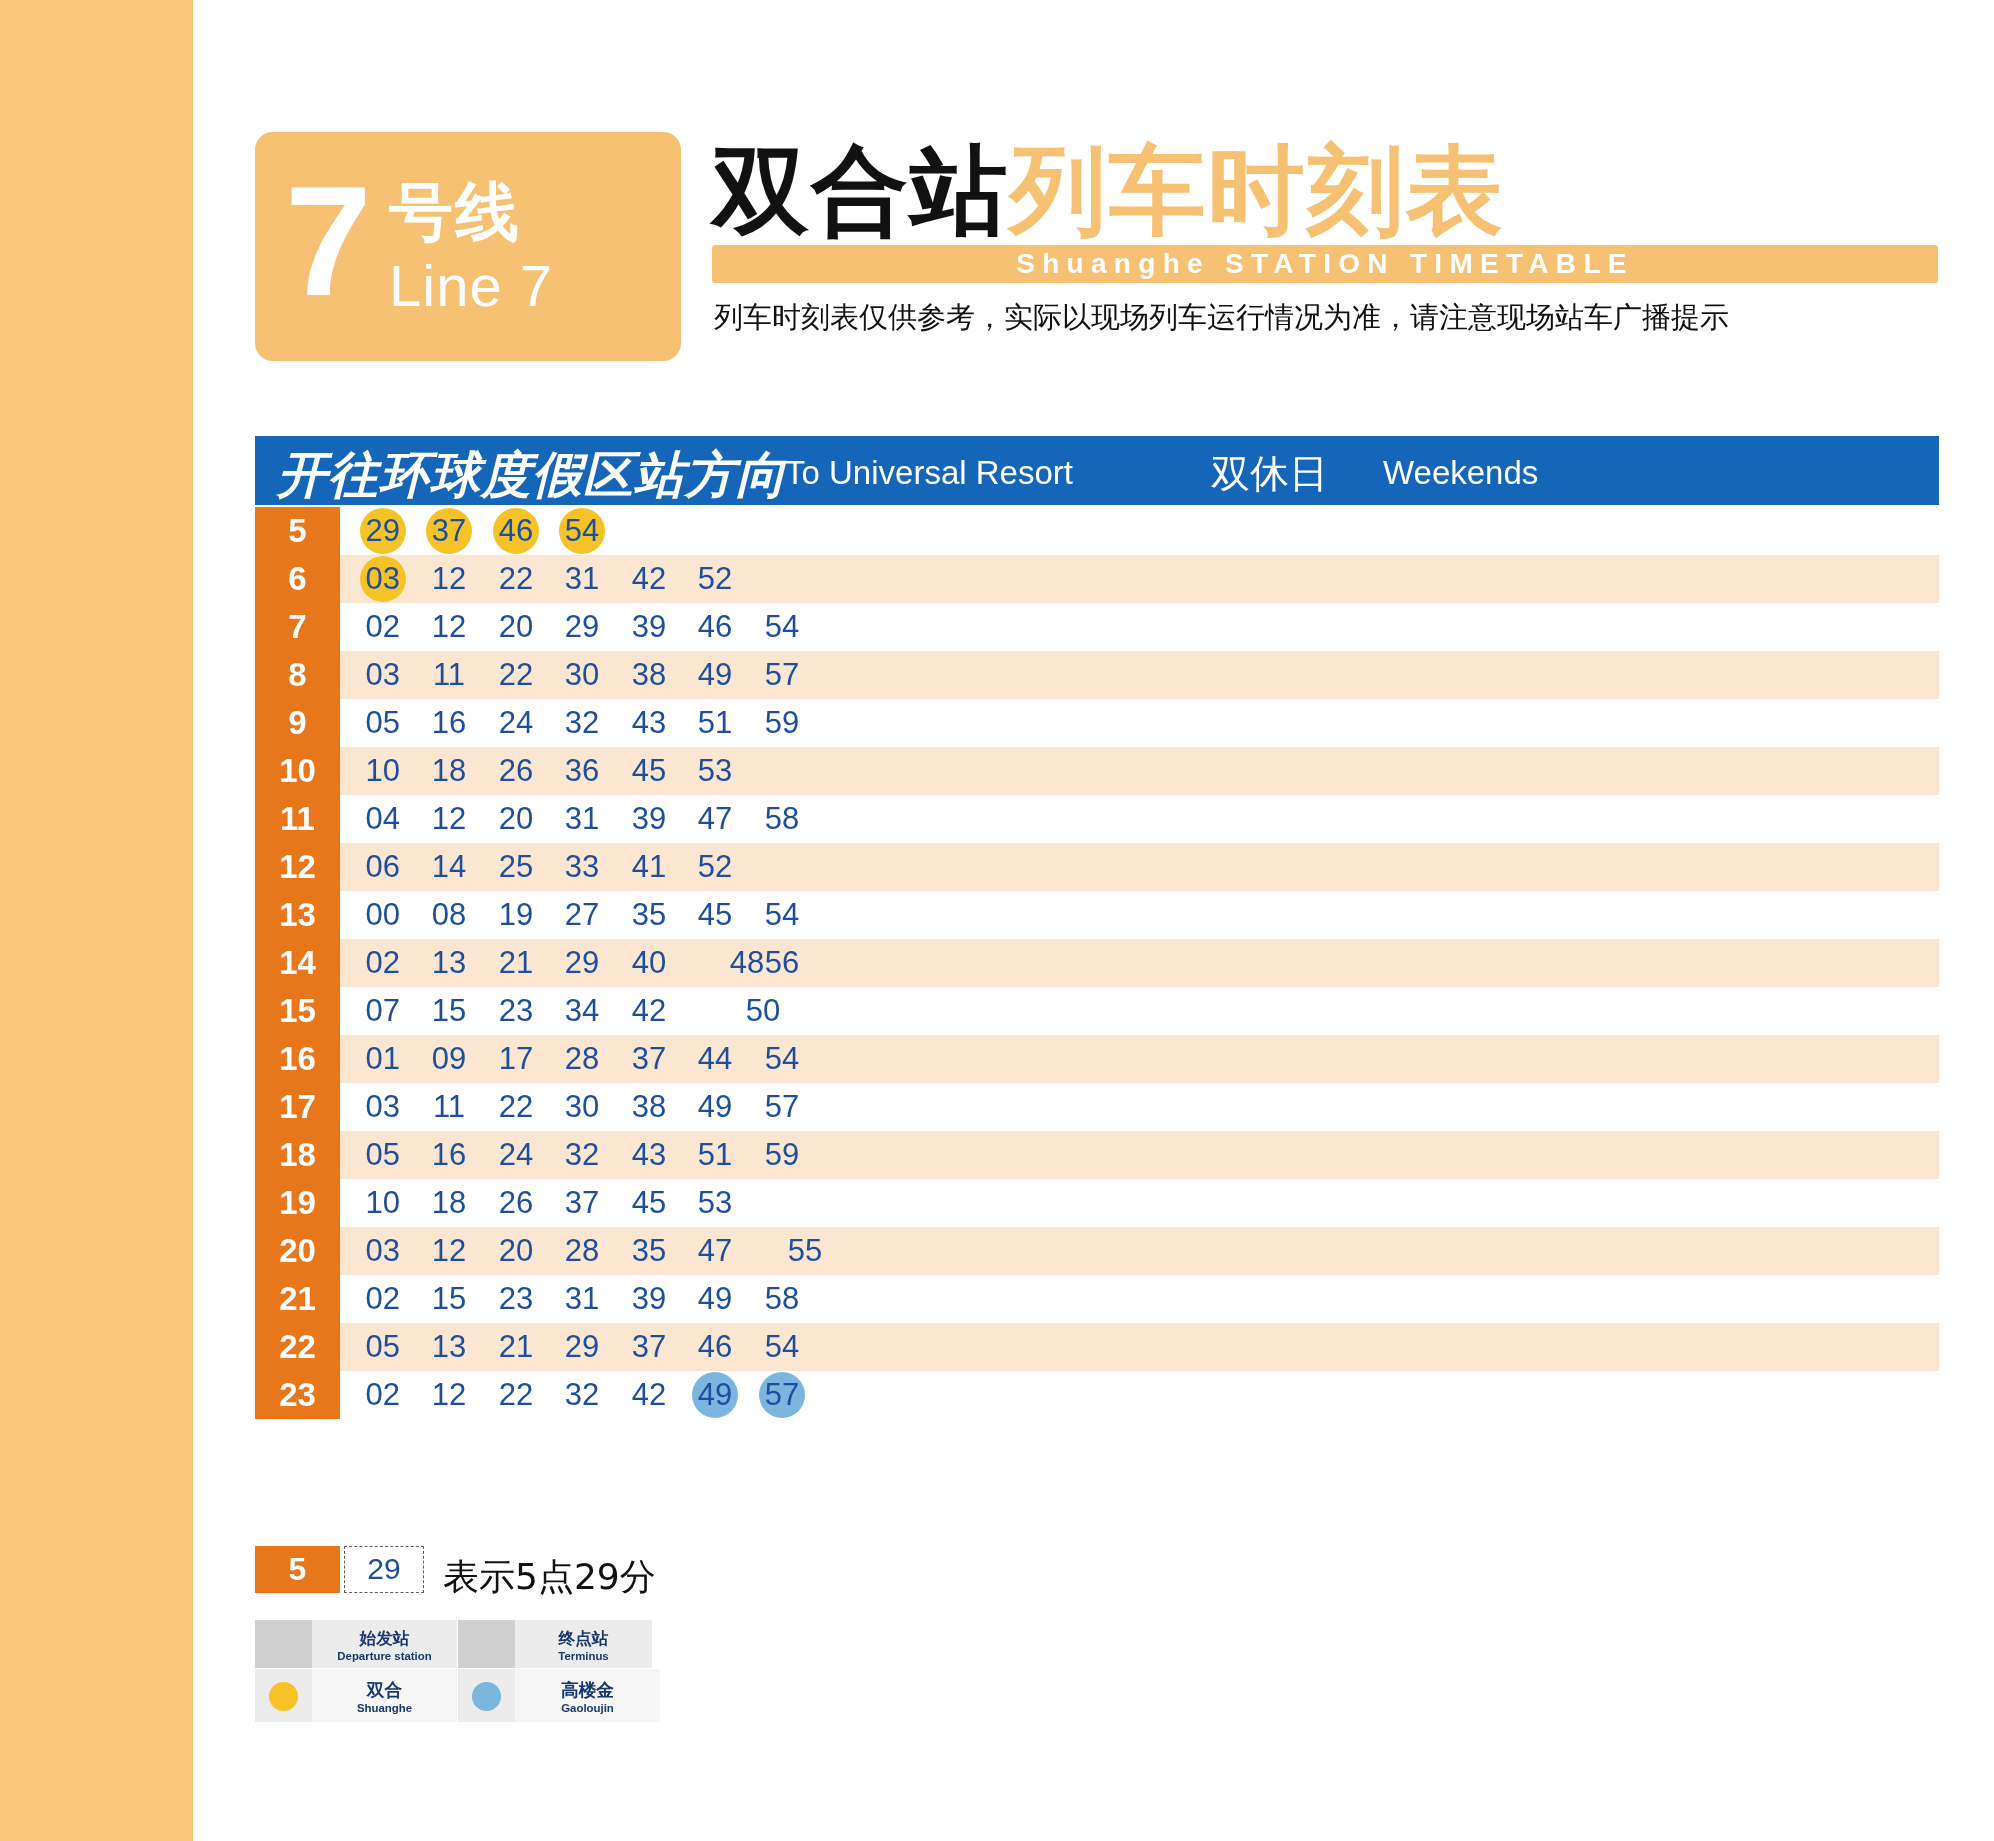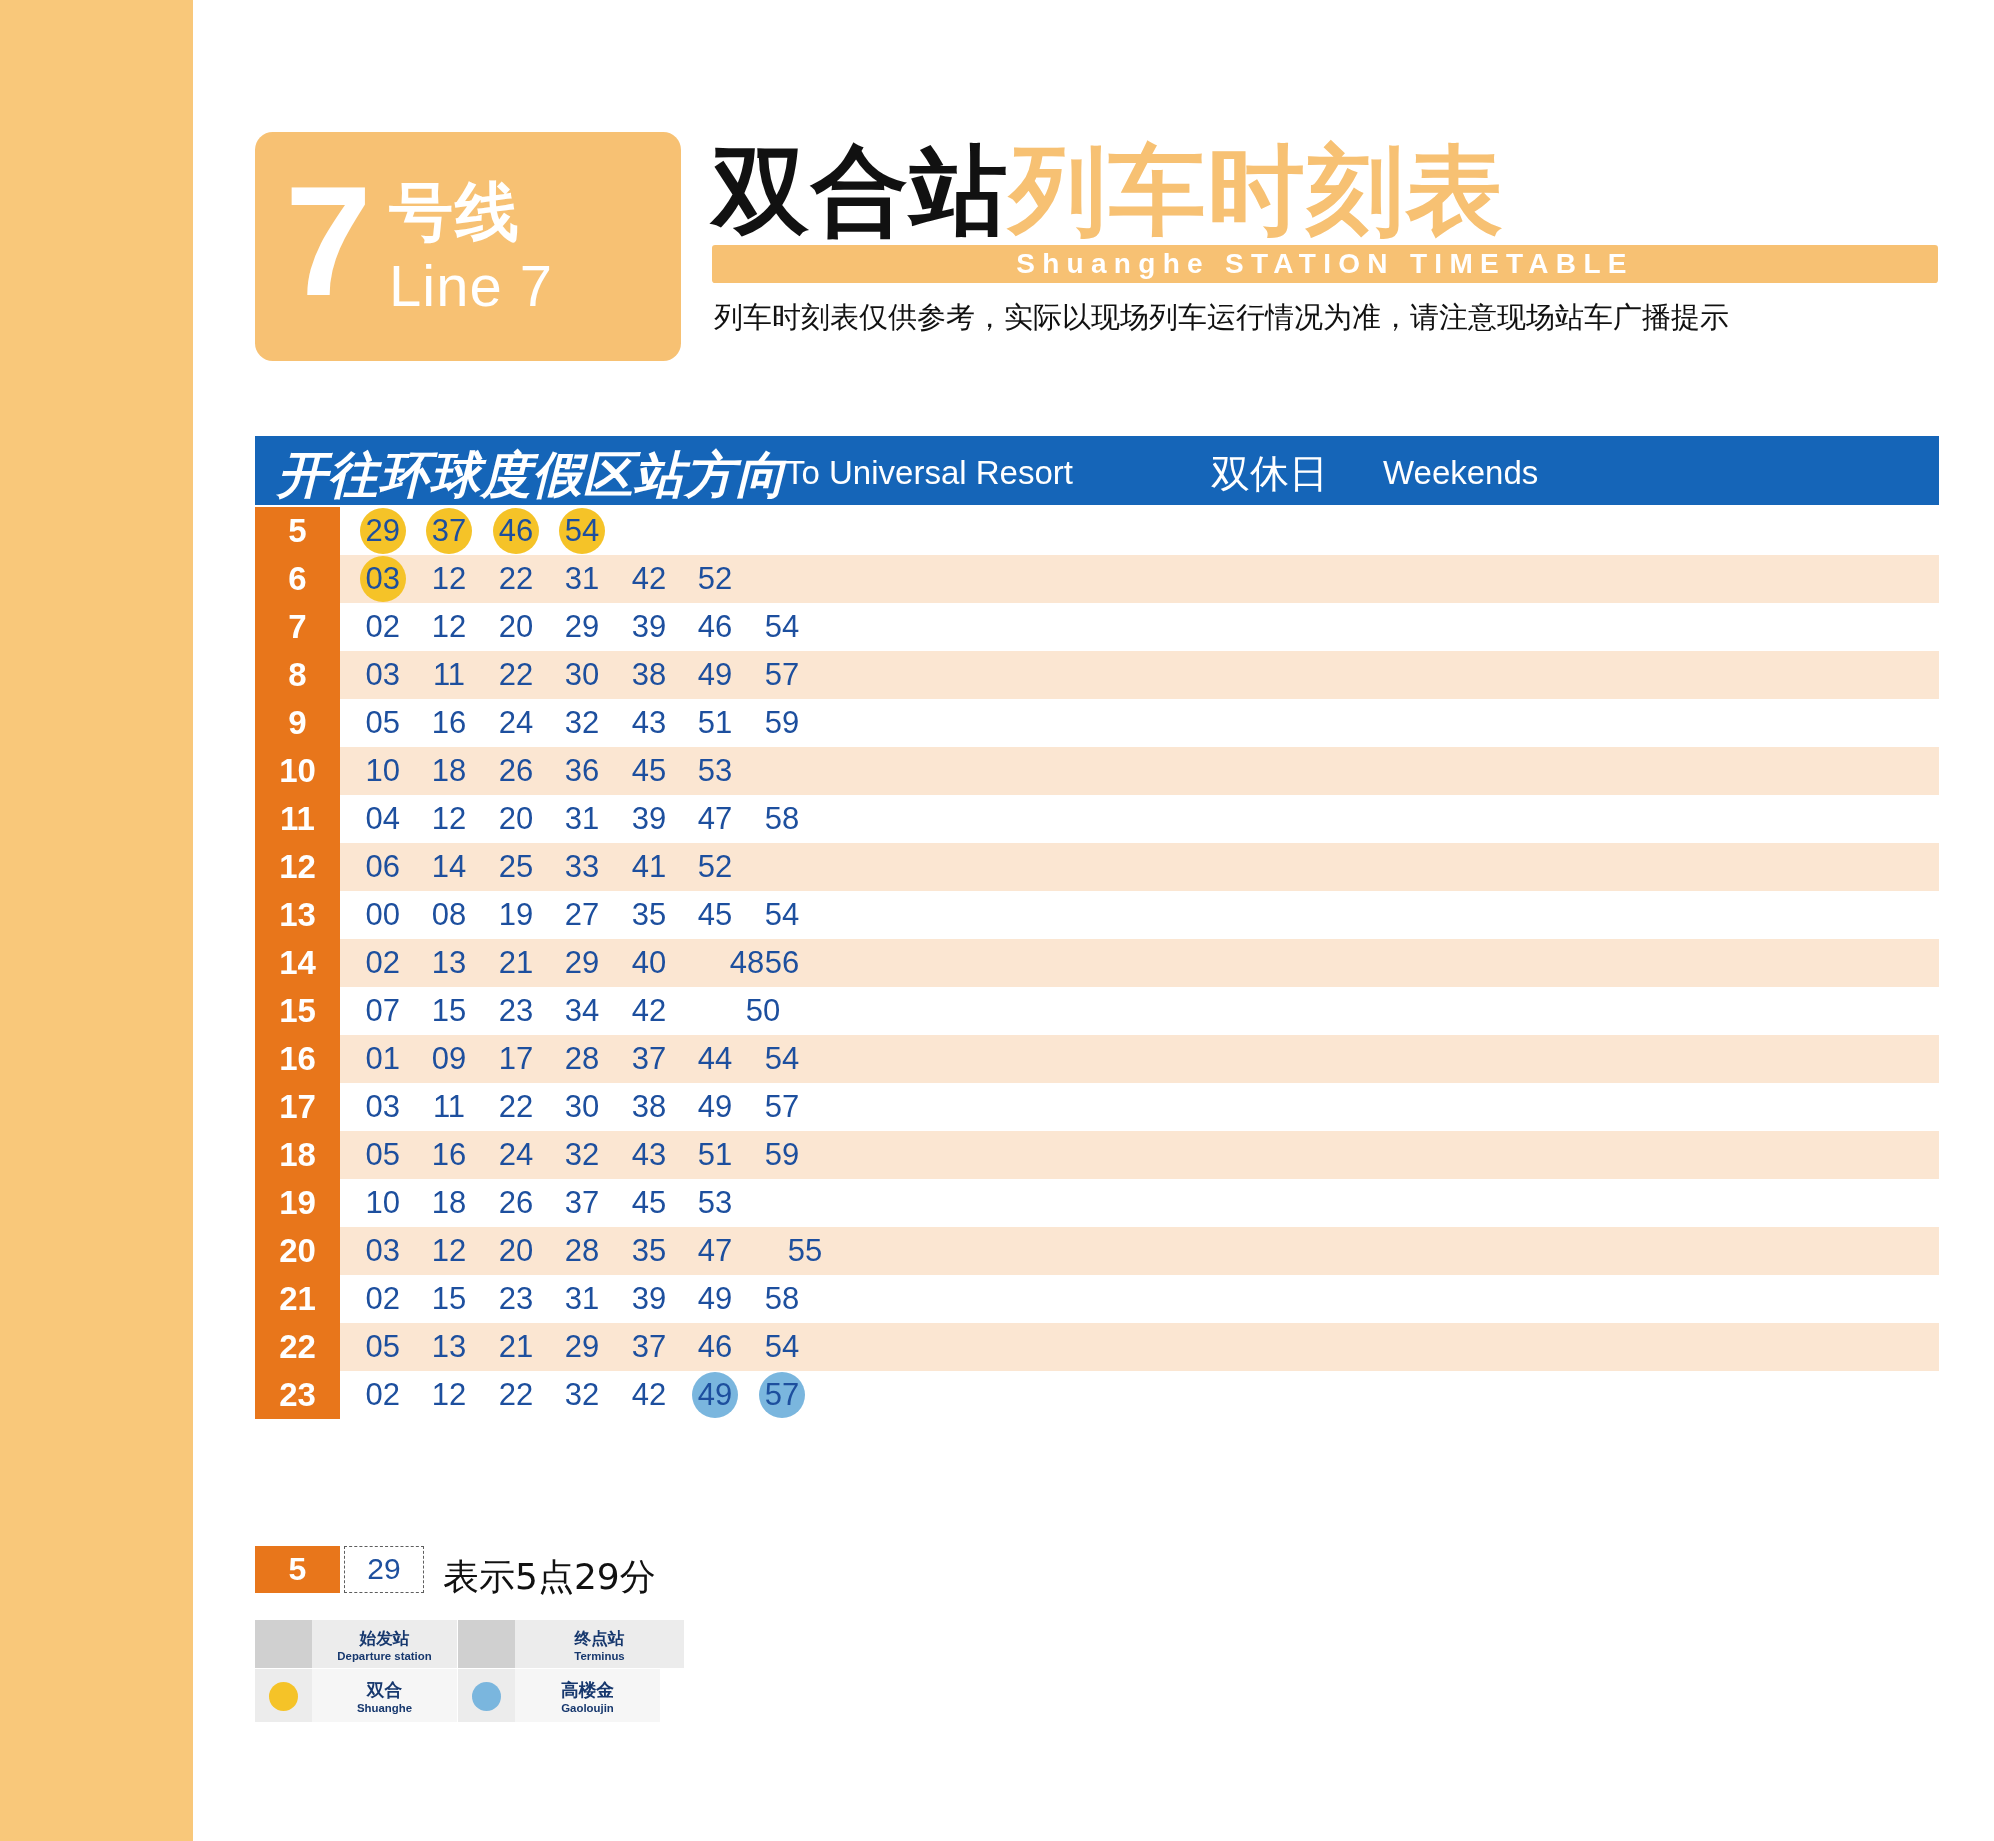--- a/index.html
+++ b/index.html
@@ -246,21 +246,21 @@
     width: 405px;
     height: 104px;
   }
   .lt-cell {
     position: absolute;
     box-sizing: border-box;
   }
   .lt-head-icon { left: 0;   top: 0;  width: 57px; height: 48px; background: #d0d0d0; }
   .lt-head-1    { left: 57px; top: 0; width: 145px; height: 48px; background: #ececec; }
   .lt-head-icon2{ left: 203px; top: 0; width: 57px; height: 48px; background: #d0d0d0; }
-  .lt-head-2    { left: 260px; top: 0; width: 169px; height: 48px; background: #ececec; }
+  .lt-head-2    { left: 260px; top: 0; width: 137px; height: 48px; background: #ececec; }
   .lt-body-icon { left: 0;   top: 49px; width: 57px; height: 53px; background: #ececec; }
   .lt-body-1    { left: 57px; top: 49px; width: 145px; height: 53px; background: #f6f6f6; }
   .lt-body-icon2{ left: 203px; top: 49px; width: 57px; height: 53px; background: #ececec; }
   .lt-body-2    { left: 260px; top: 49px; width: 145px; height: 53px; background: #f6f6f6; }
   .lt-cn {
     display: block;
     text-align: center;
     color: #17386e;
     font-size: 16.6px;
     font-weight: bold;

